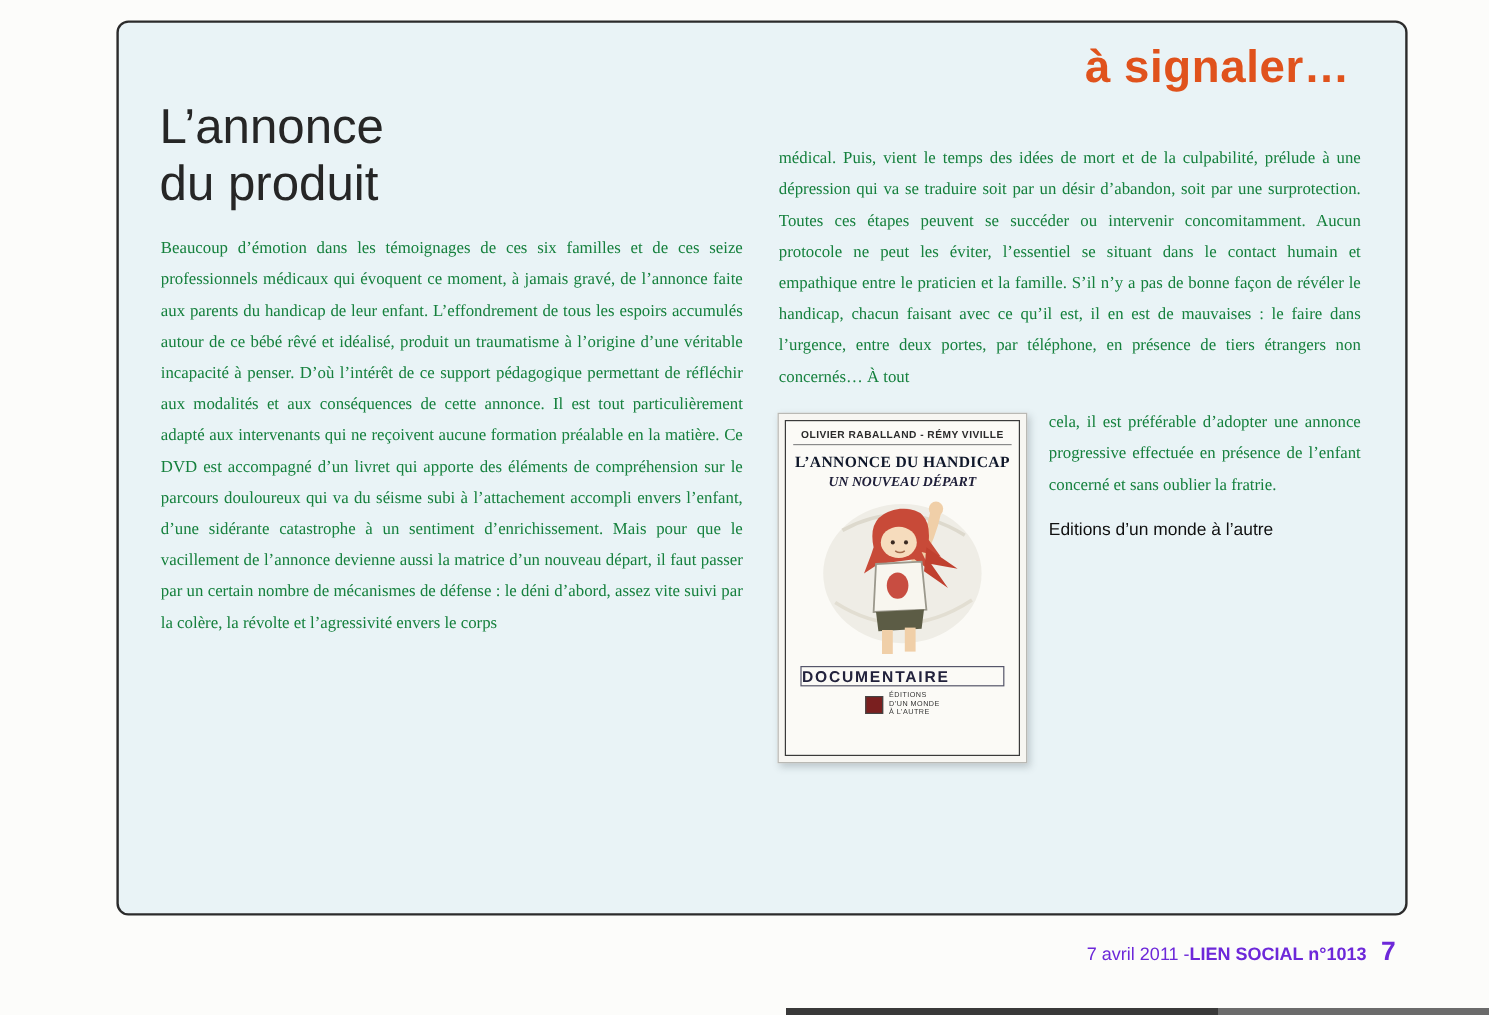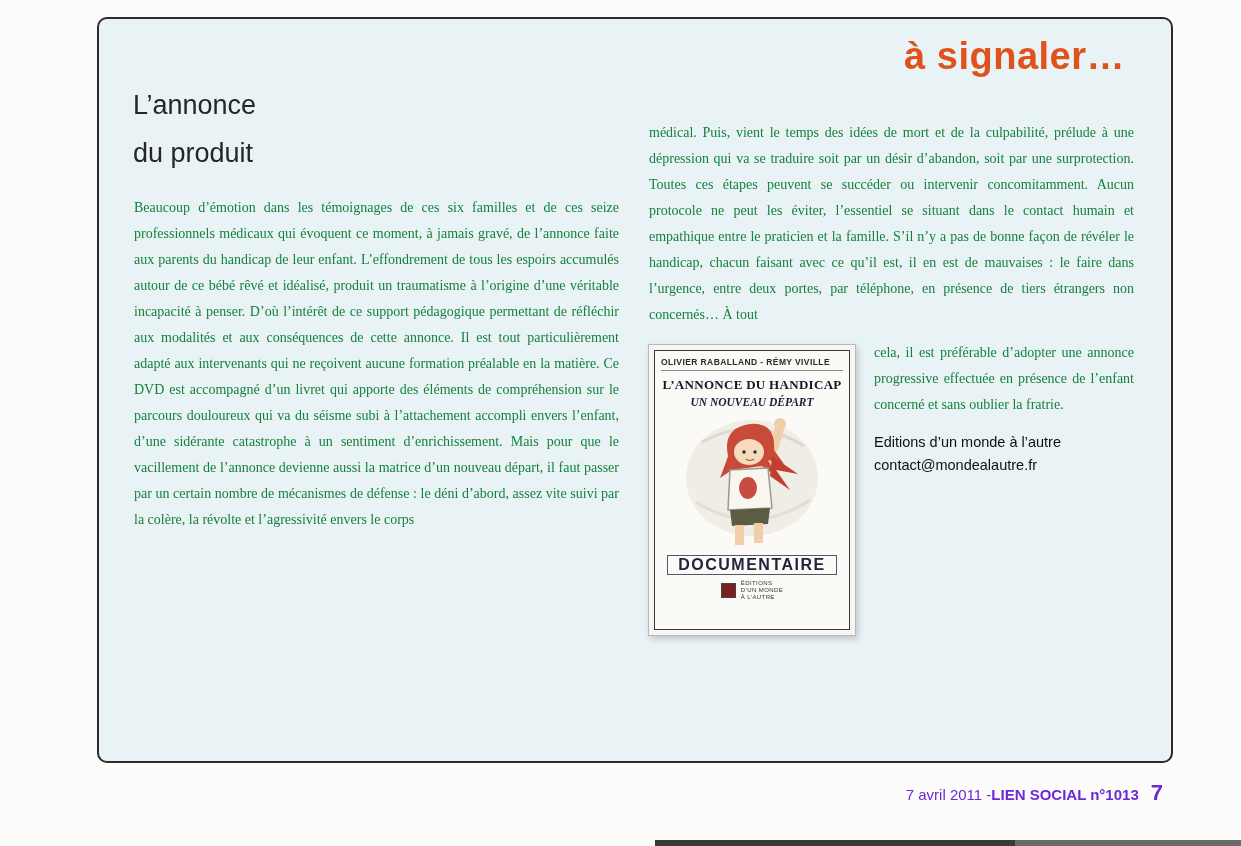--- a/index.html
+++ b/index.html
@@ -25,21 +25,21 @@
   .columns{
     position:absolute;top:0;left:34px;width:1002px;
     display:flex;gap:28px;
   }
   .col{width:487px;}
   .col-left{padding-top:62px;}
   .col-right{padding-top:100px;}
   .article-title{
     font-family:"Liberation Sans", sans-serif;
     font-weight:normal;color:#262626;
-    font-size:27px;line-height:48px;margin:0 0 18px 0;
+    font-size:41px;line-height:48px;margin:0 0 18px 0;
   }
   .body-text{
     font-size:14px;line-height:26px;text-align:justify;margin:1px;
     color:#15803d;
   }
   .media-block{margin-top:12px;}
   .media-block::after{content:"";display:block;clear:both;}
   
   .dvd-cover{
     float:left;width:206px;height:290px;
@@ -51,36 +51,36 @@
     font-family:"Liberation Serif", serif;
   }
   .dvd-inner{
     position:absolute;inset:5px;border:1.5px solid #3a3a3a;
     padding:6px 6px 4px 6px;display:flex;flex-direction:column;align-items:center;
     background:#fbfaf6;
   }
   .dvd-authors{
     font-family:"Liberation Sans", sans-serif;
     font-size:8.5px;font-weight:bold;letter-spacing:.4px;
-    text-transform:uppercase;color:#2a2a2a;
+    text-transform:uppercase;color:#2a2a2a;text-align:center;
     border-bottom:1px solid #8a8a8a;padding-bottom:3px;width:100%;
   }
   .dvd-title{
     font-size:13px;font-weight:bold;color:#0f172a;
     text-align:center;margin-top:6px;letter-spacing:.3px;
   }
   .dvd-subtitle{
     font-size:11.5px;font-weight:bold;font-style:italic;color:#20203a;
     text-align:right;margin-top:3px;
   }
   .dvd-art{margin-top:4px;width:160px;height:138px;}
   .dvd-genre{
     font-family:"Liberation Sans", sans-serif;
-    margin-top:5px;font-size:16px;font-weight:bold;letter-spacing:1.5px;
-    color:#22223c;border:1px solid #55556a;padding:0 0;width:92%;text-align:center;
+    margin-top:5px;font-size:13px;font-weight:bold;letter-spacing:1.5px;
+    color:#22223c;border:1px solid #55556a;padding:0 0;width:92%;text-align:left;
   }
   .publisher-row{
     margin-top:5px;display:flex;align-items:center;gap:5px;
   }
   .publisher-logo{
     width:13px;height:13px;background:#7a1f1f;display:inline-block;
     border:1px solid #444;
   }
   .publisher-text{
     font-family:"Liberation Sans", sans-serif;
@@ -174,21 +174,20 @@
                 <div>À L’AUTRE</div>
               </span>
             </div>
           </div>
         </div>
 
         <p class="body-text">cela, il est préférable d’adopter une annonce progressive effectuée en présence de l’enfant concerné et sans oublier la fratrie.</p>
 
         <div class="caption">
           <div class="caption-line">Editions d’un monde à l’autre</div>
-          <div class="caption-line">contact@mondealautre.fr</div>
         </div>
 
       </div>
     </div>
   </div>
 </div>
 
 <div class="page-footer">
   <span>7 avril 2011 - </span>
   <span class="footer-magazine">LIEN SOCIAL n°1013</span>

